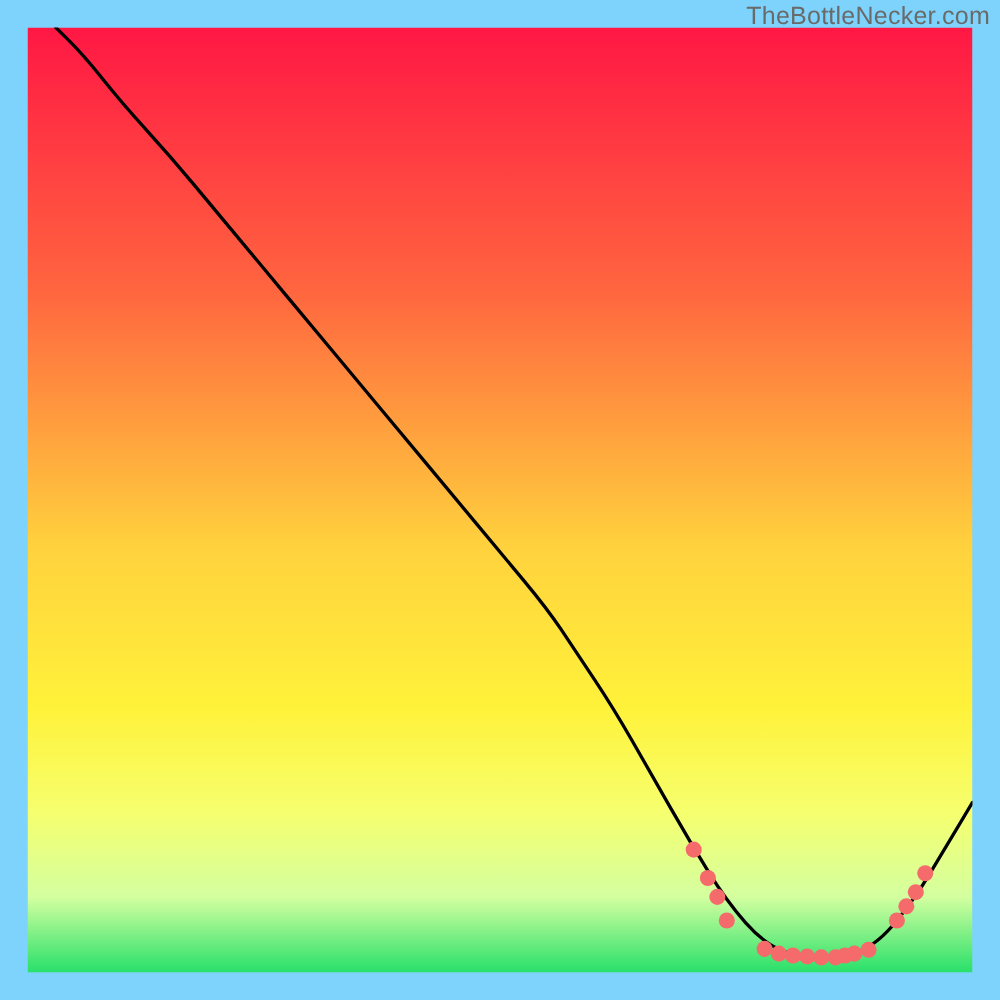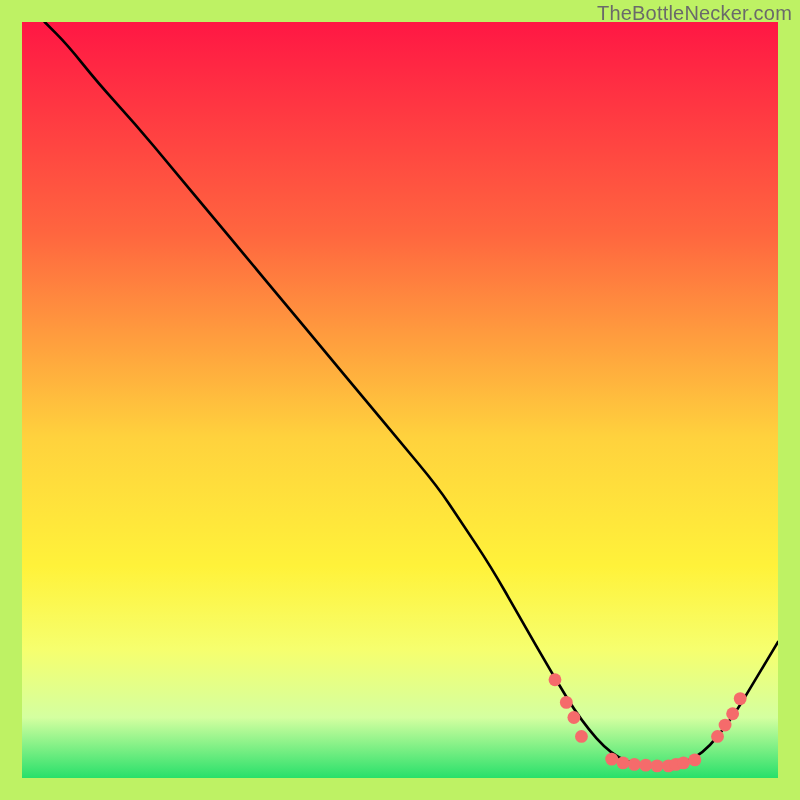--- a/index.html
+++ b/index.html
@@ -8,21 +8,21 @@
     width: 800px;
     height: 800px;
     background: #000;
     overflow: hidden;
     font-family: Arial, Helvetica, sans-serif;
   }
   .stage {
     position: relative;
     width: 800px;
     height: 800px;
-    background: #bef264;
+    background: #7dd3fc;
   }
   .plot-area {
     position: absolute;
     left: 22px;
     top: 22px;
     width: 756px;
     height: 756px;
   }
   .gradient {
     position: absolute;

